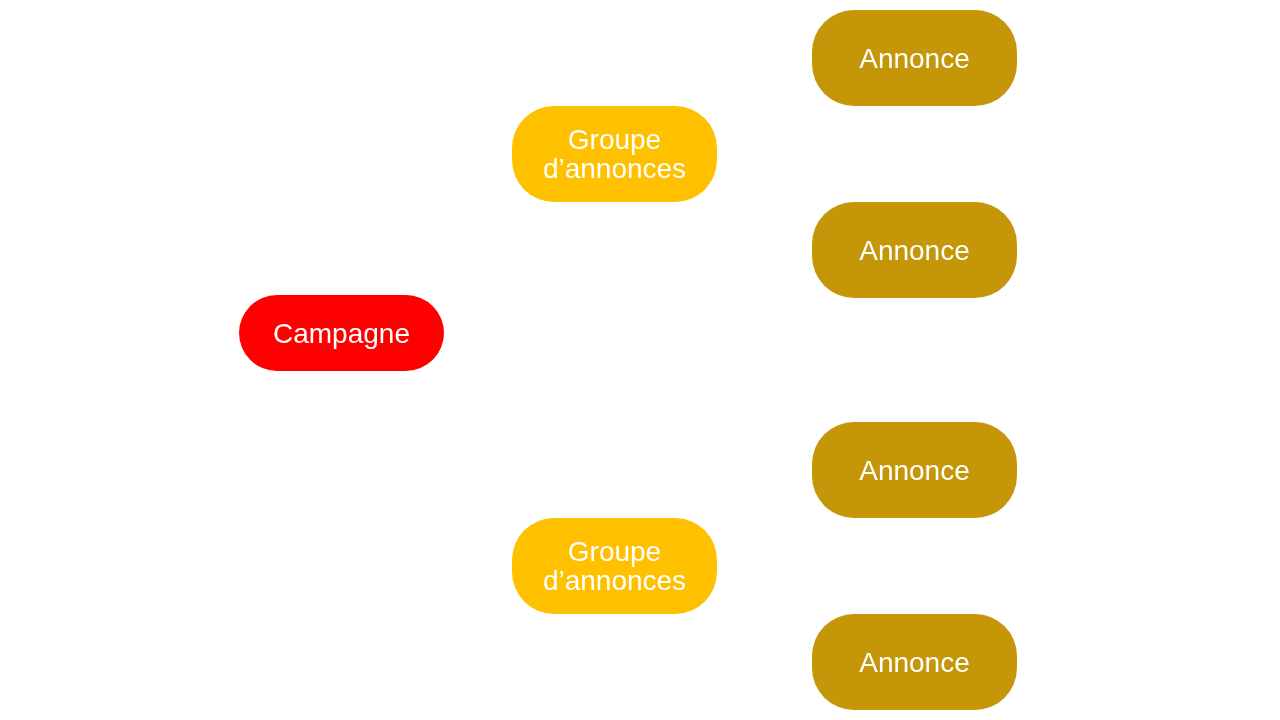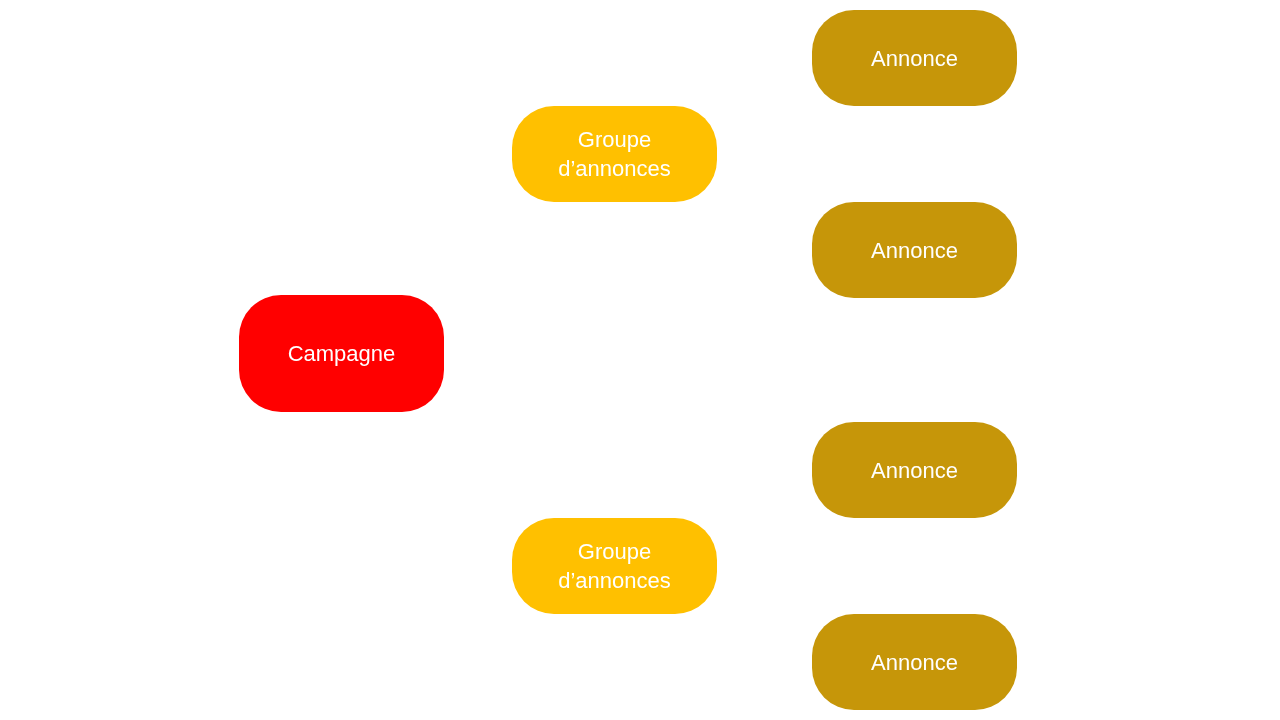--- a/index.html
+++ b/index.html
@@ -16,27 +16,27 @@
     font-family: "Liberation Sans", sans-serif;
   }
   .node {
     position: absolute;
     border-radius: 42px;
     display: flex;
     align-items: center;
     justify-content: center;
     text-align: center;
     color: #ffffff;
-    font-size: 22px;
+    font-size: 28px;
     line-height: 29px;
     padding: 1px 28px;
     box-sizing: border-box;
   }
   
-  .pos-campagne  { left: 239px; top: 295px; width: 205px; height: 117px; }
+  .pos-campagne  { left: 239px; top: 295px; width: 205px; height: 76px; }
   .pos-groupe-1  { left: 512px; top: 106px; width: 205px; height: 96px; }
   .pos-groupe-2  { left: 512px; top: 518px; width: 205px; height: 96px; }
   .pos-annonce-1 { left: 812px; top:  10px; width: 205px; height: 96px; }
   .pos-annonce-2 { left: 812px; top: 202px; width: 205px; height: 96px; }
   .pos-annonce-3 { left: 812px; top: 422px; width: 205px; height: 96px; }
   .pos-annonce-4 { left: 812px; top: 614px; width: 205px; height: 96px; }
 </style>
 </head>
 <body>
 

